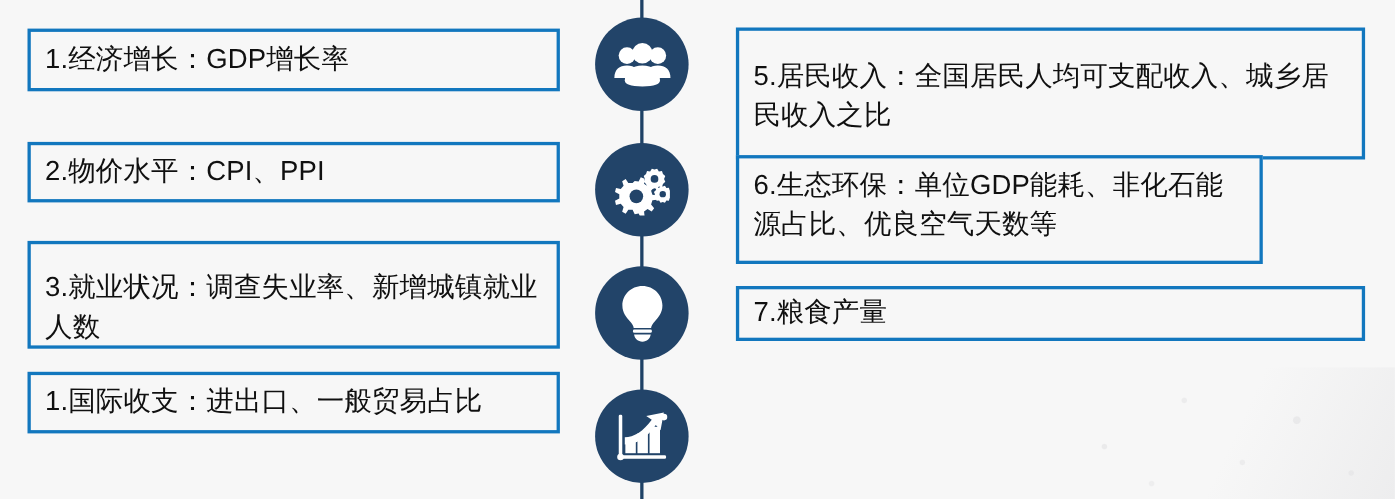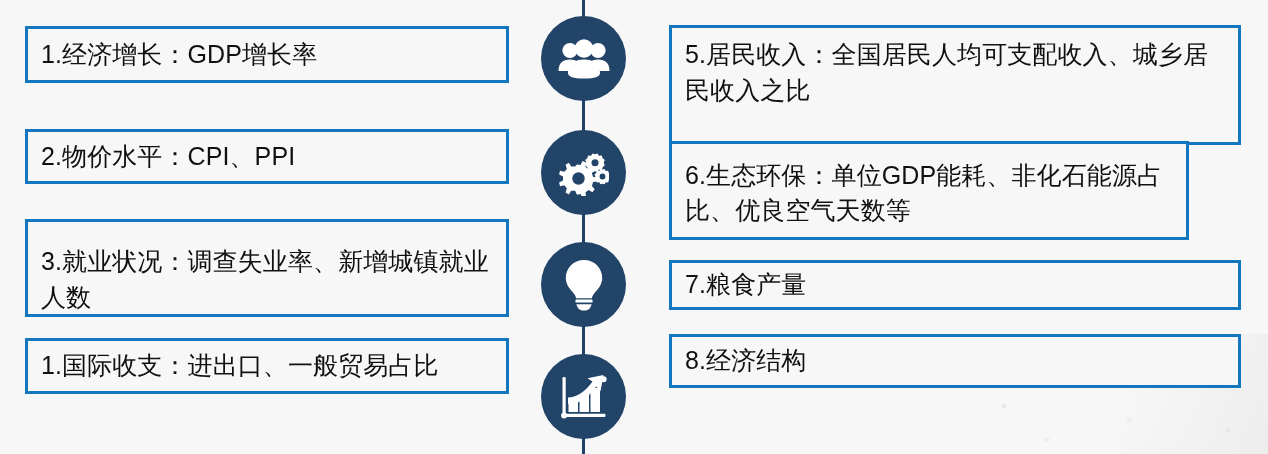--- a/index.html
+++ b/index.html
@@ -57,22 +57,22 @@
     white-space: pre-line;
   }
 
   
   #box-1 { left: 25px;  top: 26px;  width: 484px; height: 57px; }
   #box-2 { left: 25px;  top: 129px; width: 484px; height: 55px; }
   #box-3 { left: 25px;  top: 219px; width: 484px; height: 98px; align-items: flex-start; padding-top: 22px; }
   #box-4 { left: 25px;  top: 338px; width: 484px; height: 56px; }
 
   
-  #box-5 { left: 669px; top: 25px;  width: 572px; height: 120px; align-items: flex-start; padding-top: 9px; }
-  #box-6 { left: 669px; top: 141px; width: 520px; height: 99px; align-items: center; padding-top: 7px; }
+  #box-5 { left: 669px; top: 25px;  width: 572px; height: 120px; align-items: flex-start; padding-top: 24px; }
+  #box-6 { left: 669px; top: 141px; width: 479px; height: 99px; align-items: flex-start; padding-top: 7px; }
   #box-7 { left: 669px; top: 260px; width: 572px; height: 50px; }
   #box-8 { left: 669px; top: 334px; width: 572px; height: 54px; }
 
   
   .connector {
     position: absolute;
     left: 582px;
     width: 3px;
     background: #1f4266;
   }
@@ -129,23 +129,20 @@
 
   <div class="box" id="box-5">
     <span class="box-text">5.居民收入：全国居民人均可支配收入、城乡居民收入之比</span>
   </div>
   <div class="box" id="box-6">
     <span class="box-text">6.生态环保：单位GDP能耗、非化石能源占比、优良空气天数等</span>
   </div>
   <div class="box" id="box-7">
     <span class="box-text">7.粮食产量</span>
   </div>
-  <div class="box" id="box-8">
-    <span class="box-text">8.经济结构</span>
-  </div>
 
   <div class="icon-node" id="icon-node-1">
     <span>
       <svg width="52" height="40" viewBox="0 0 52 40">
         <g fill="#ffffff">
           <circle cx="12" cy="11.5" r="7.6"></circle>
           <circle cx="40" cy="11.5" r="7.6"></circle>
           <path d="M0.5 32 C0.5 24 5 20.5 12 20.5 C19 20.5 23.5 24 23.5 32 Z"></path>
           <path d="M28.5 32 C28.5 24 33 20.5 40 20.5 C47 20.5 51.5 24 51.5 32 Z"></path>
           <circle cx="26" cy="9.5" r="9.3"></circle>

